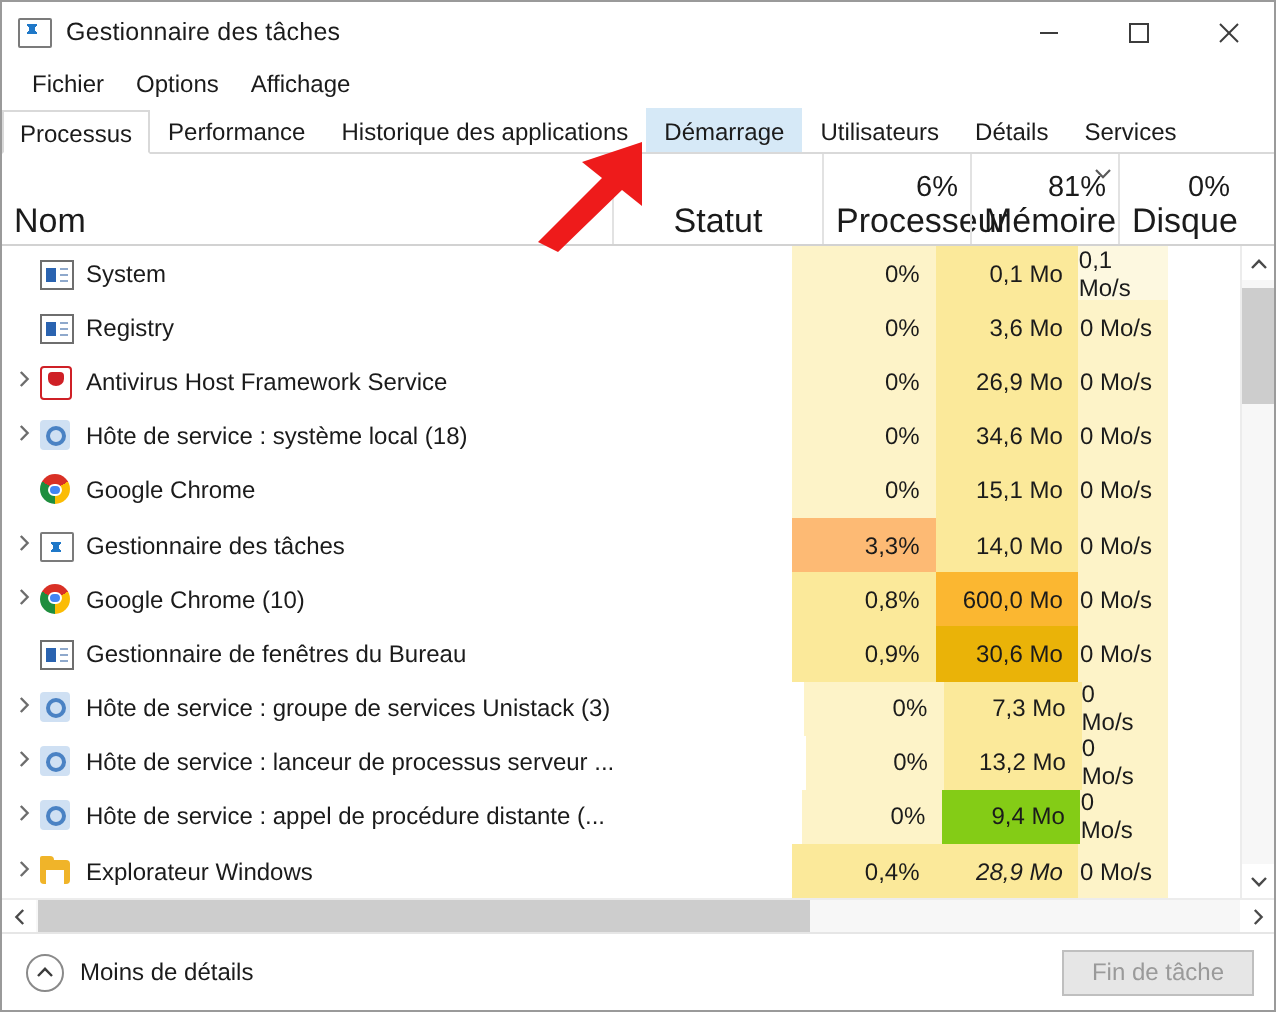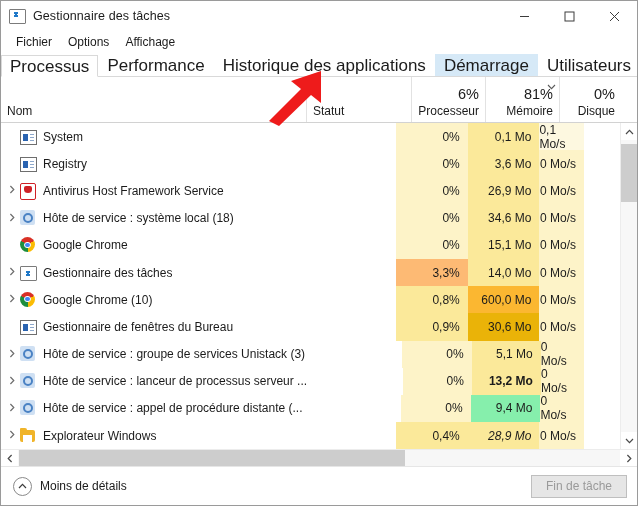--- a/index.html
+++ b/index.html
@@ -87,21 +87,21 @@
     align-items: flex-end;
     background: #ffffff;
     border-bottom: 1px solid #d9d9d9;
     flex: 0 0 auto;
     position: relative;
   }
   .tab {
     height: 22px;
     line-height: 22px;
     padding: 0 8px;
-    font-size: 17px;
+    font-size: 12px;
     color: #1b1b1b;
     border: 1px solid transparent;
     border-bottom: none;
     box-sizing: border-box;
     white-space: nowrap;
   }
   .tab.active {
     background: #ffffff;
     border-color: #d9d9d9;
     border-bottom: 1px solid #ffffff;
@@ -132,27 +132,27 @@
   }
   .col + .col { border-left: 1px solid #e2e2e2; }
   .col .pct {
     font-size: 14.5px;
     color: #1b1b1b;
     line-height: 16px;
     height: 18px;
     text-align: right;
   }
   .col .nm {
-    font-size: 12px;
+    font-size: 17px;
     color: #1b1b1b;
     line-height: 14px;
   }
   .col.num .nm { text-align: right; }
   .col-name  { width: 305px; }
-  .col-stat  { width: 105px; }
+  .col-stat  { width: 105px; align-items: center; }
   .col-cpu   { width: 74px; }
   .col-mem   { width: 74px; }
   .col-disk  { width: 62px; }
   .sortmark {
     position: absolute;
     right: 3px;
     top: 6px;
     font-size: 9px;
     color: #5a5a5a;
     line-height: 9px;
@@ -630,51 +630,51 @@
             <span class="twisty"><svg width="6" height="9" viewBox="0 0 6 9">
                 <polyline points="1.4,1 4.8,4.5 1.4,8" fill="none" stroke="#6d6d6d" stroke-width="1.2"></polyline>
               </svg></span>
             <span class="pname-icon">
               <span class="ico-gear" style="position: absolute; left: 0px; top: 0px;"></span>
             </span>
             <span class="pname-txt">Hôte de service : groupe de services Unistack (3)</span>
           </div>
           <div class="cell cell-stat"></div>
           <div class="cell cell-num cell-cpu" style="background: rgb(253, 243, 200);">0%</div>
-          <div class="cell cell-num cell-mem" style="background: rgb(251, 233, 154);">5,1 Mo</div>
+          <div class="cell cell-num cell-mem" style="background: rgb(251, 233, 154);">7,3 Mo</div>
           <div class="cell cell-num cell-disk" style="background: rgb(253, 243, 200);">0 Mo/s</div>
         </div>
         <div class="row">
           <div class="cell cell-name">
             <span class="twisty"><svg width="6" height="9" viewBox="0 0 6 9">
                 <polyline points="1.4,1 4.8,4.5 1.4,8" fill="none" stroke="#6d6d6d" stroke-width="1.2"></polyline>
               </svg></span>
             <span class="pname-icon">
               <span class="ico-gear" style="position: absolute; left: 0px; top: 0px;"></span>
             </span>
             <span class="pname-txt">Hôte de service : lanceur de processus serveur ...</span>
           </div>
           <div class="cell cell-stat"></div>
           <div class="cell cell-num cell-cpu" style="background: rgb(253, 243, 200);">0%</div>
-          <div class="cell cell-num cell-mem" style="background: rgb(251, 233, 154); font-weight: bold;">13,2 Mo</div>
+          <div class="cell cell-num cell-mem" style="background: rgb(251, 233, 154);">13,2 Mo</div>
           <div class="cell cell-num cell-disk" style="background: rgb(253, 243, 200);">0 Mo/s</div>
         </div>
         <div class="row">
           <div class="cell cell-name">
             <span class="twisty"><svg width="6" height="9" viewBox="0 0 6 9">
                 <polyline points="1.4,1 4.8,4.5 1.4,8" fill="none" stroke="#6d6d6d" stroke-width="1.2"></polyline>
               </svg></span>
             <span class="pname-icon">
               <span class="ico-gear" style="position: absolute; left: 0px; top: 0px;"></span>
             </span>
             <span class="pname-txt">Hôte de service : appel de procédure distante (...</span>
           </div>
           <div class="cell cell-stat"></div>
           <div class="cell cell-num cell-cpu" style="background: rgb(253, 243, 200);">0%</div>
-          <div class="cell cell-num cell-mem" style="background: #86efac;">9,4 Mo</div>
+          <div class="cell cell-num cell-mem" style="background: #84cc16;">9,4 Mo</div>
           <div class="cell cell-num cell-disk" style="background: rgb(253, 243, 200);">0 Mo/s</div>
         </div>
         <div class="row">
           <div class="cell cell-name">
             <span class="twisty"><svg width="6" height="9" viewBox="0 0 6 9">
                 <polyline points="1.4,1 4.8,4.5 1.4,8" fill="none" stroke="#6d6d6d" stroke-width="1.2"></polyline>
               </svg></span>
             <span class="pname-icon">
               <span class="ico-folder" style="position: absolute; left: 0px; top: 0px;"></span>
             </span>

